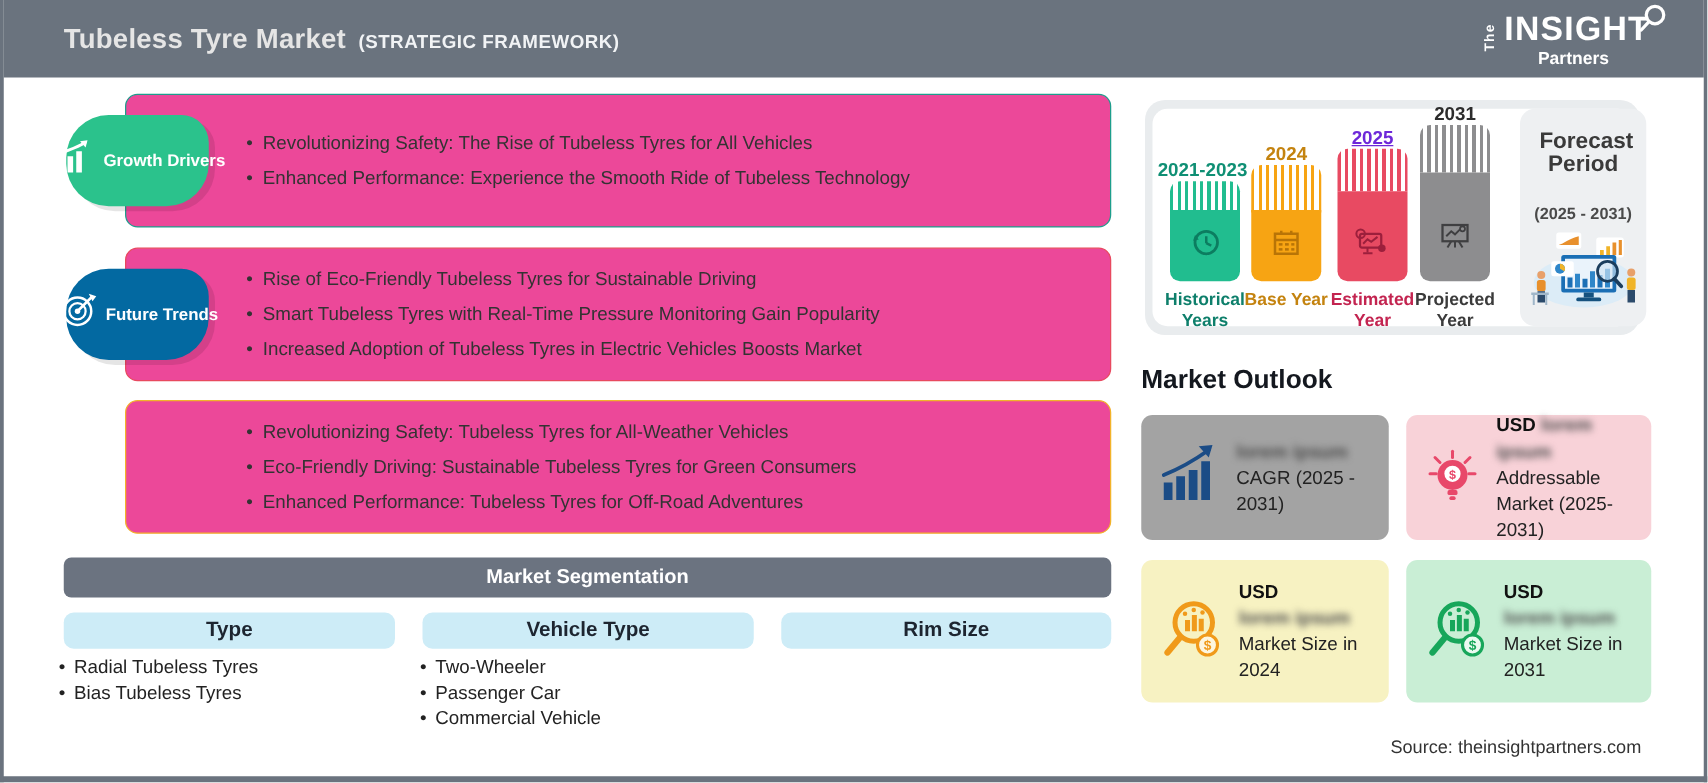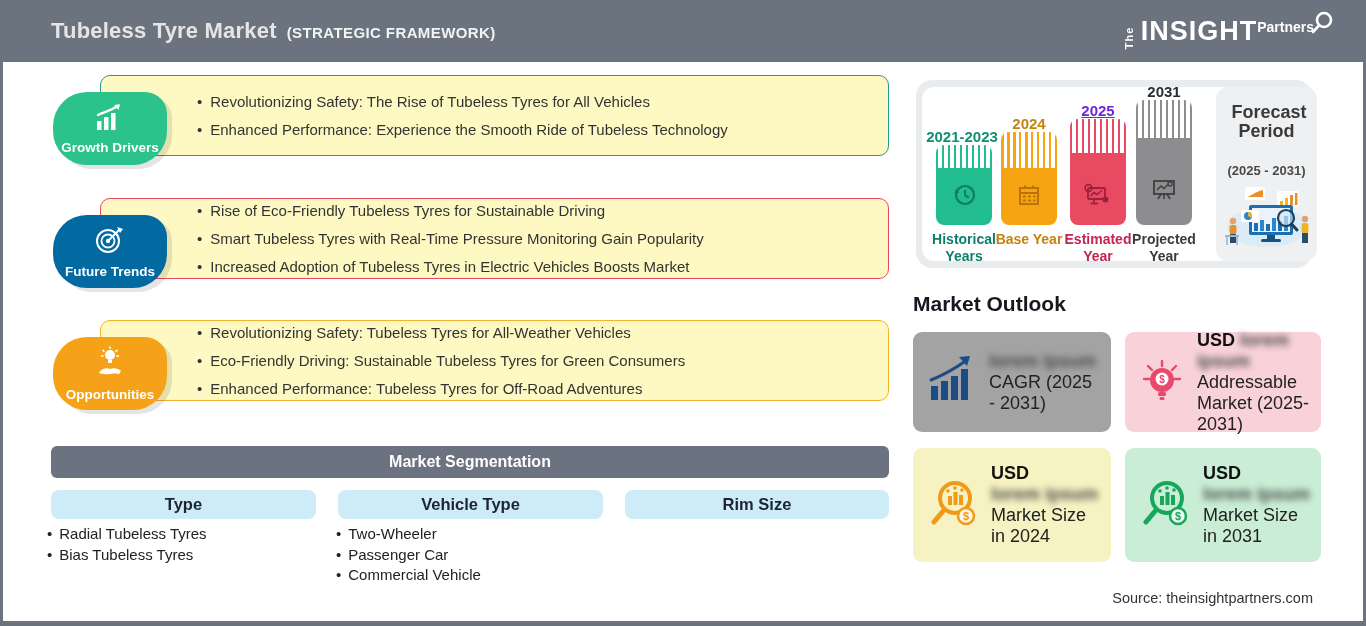--- a/index.html
+++ b/index.html
@@ -13,32 +13,32 @@
   
   .header {
     position:absolute; left:-3px; top:0; width:1366px; height:62px; background:#6a737e;
     display:flex; align-items:center; justify-content:space-between; padding:0 28px 0 51px;
   }
   .title-wrap { display:flex; align-items:baseline; gap:10px; }
   .title { color:#e5e5e5; font-size:22px; font-weight:bold; letter-spacing:.2px; }
   .subtitle { color:#f1f3f5; font-size:15px; font-weight:bold; letter-spacing:.4px; }
   .logo { position:relative; display:flex; align-items:flex-start; color:#fff; margin-right:18px; }
   .logo-the { font-size:11px; font-weight:bold; transform:rotate(-90deg) translate(-2px,0); transform-origin:center; margin-top:12px; letter-spacing:1px;}
-  .logo-main { display:flex; flex-direction:row; align-items:flex-start; line-height:1; }
+  .logo-main { display:flex; flex-direction:column; align-items:center; line-height:1; }
   .logo-insight { font-size:27px; font-weight:bold; letter-spacing:1px; }
   .logo-partners { font-size:14px; font-weight:bold; margin-top:2px; margin-right:6px; }
   .logo-lens { position:absolute; right:-16px; top:-7px; }
   
-  .fw-box { position:absolute; left:97px; width:789px; height:81px; background:#fef9c3; border-radius:10px; }
+  .fw-box { position:absolute; left:97px; width:789px; height:107px; background:#ec4899; border-radius:10px; }
   .fw-box ul { list-style:none; position:absolute; left:96px; top:50%; transform:translateY(-50%); }
   .fw-box li { font-size:15px; color:#333; line-height:28px; white-space:nowrap; }
   .fw-box li::before { content:"•"; margin-right:8px; color:#333; }
   .badge {
     position:absolute; left:50px; width:114px; height:73px; border-radius:34px 22px 34px 34px;
-    display:flex; flex-direction:column; align-items:center; justify-content:center; gap:3px;
+    display:flex; flex-direction:row; align-items:center; justify-content:center; gap:3px;
     box-shadow:5px 4px 0 rgba(0,0,0,.10); z-index:2;
   }
   .badge-label { color:#fff; font-size:13.5px; font-weight:bold; white-space:nowrap; }
   
   .seg-bar {
     position:absolute; left:48px; top:446px; width:838px; height:32px; background:#6b7380;
     border-radius:6px; color:#fff; font-weight:bold; font-size:16px;
     display:flex; align-items:center; justify-content:center;
   }
   .seg-pill {
@@ -60,21 +60,21 @@
   .forecast {
     position:absolute; left:294px; top:0; width:101px; height:174px; background:#eef0f2; border-radius:12px;
     display:flex; flex-direction:column; align-items:center; padding-top:16px;
   }
   .forecast-title { font-size:18px; font-weight:bold; color:#3a3a3a; text-align:center; width:70px; line-height:19px; }
   .forecast-range { font-size:13px; font-weight:bold; color:#4a4a4a; margin-top:22px; white-space:nowrap; }
   .forecast-illus { position:absolute; bottom:8px; left:50%; transform:translateX(-50%); }
   
   .outlook-title { position:absolute; left:910px; top:292px; font-size:21px; font-weight:bold; color:#14181f; }
   .card { position:absolute; border-radius:9px; display:flex; align-items:center; padding:0 10px 0 12px; gap:10px; }
-  .card-text { font-size:18px; color:#222; line-height:21px; }
+  .card-text { font-size:15px; color:#222; line-height:21px; }
   .bold { font-weight:bold; color:#111; }
   .blur { filter:blur(3px); color:#4e4e4e; font-weight:bold; }
   .source { position:absolute; right:50px; top:590px; font-size:14.5px; color:#333; }
 </style>
 </head>
 <body>
 
 <div class="page">
 
   <div class="header">
@@ -135,35 +135,20 @@
     </span>
     <span class="badge-label">Future Trends</span>
   </div>
 
   <div class="fw-box" style="top:320px; border:1.6px solid #f2b32a;">
     <ul>
       <li>Revolutionizing Safety: Tubeless Tyres for All-Weather Vehicles</li>
       <li>Eco-Friendly Driving: Sustainable Tubeless Tyres for Green Consumers</li>
       <li>Enhanced Performance: Tubeless Tyres for Off-Road Adventures</li>
     </ul>
-  </div>
-  <div class="badge" style="top:337px; background:#f5a218;">
-    <span>
-      <svg width="36" height="34" viewBox="0 0 36 34">
-        <circle cx="18" cy="9" r="5" fill="#fff"></circle>
-        <rect x="16" y="14" width="4" height="3" fill="#fff"></rect>
-        <line x1="18" y1="0.5" x2="18" y2="2.8" stroke="#fff" stroke-width="1.6"></line>
-        <line x1="10.5" y1="4" x2="12.5" y2="5.6" stroke="#fff" stroke-width="1.6"></line>
-        <line x1="25.5" y1="4" x2="23.5" y2="5.6" stroke="#fff" stroke-width="1.6"></line>
-        <line x1="9" y1="10" x2="11.6" y2="10" stroke="#fff" stroke-width="1.6"></line>
-        <line x1="27" y1="10" x2="24.4" y2="10" stroke="#fff" stroke-width="1.6"></line>
-        <path d="M7 27 C10 22, 15 21.5, 18 23 C21 21.5, 26 22, 29 25 L27 28 C22 26, 14 30, 7 27 Z" fill="#fff"></path>
-      </svg>
-    </span>
-    <span class="badge-label">Opportunities</span>
   </div>
 
   <div class="seg-bar">
     <span>Market Segmentation</span>
   </div>
 
   <div class="seg-pill" style="left:48px; width:265px;">
     <span>Type</span>
   </div>
   <div class="seg-pill" style="left:335px; width:265px;">

